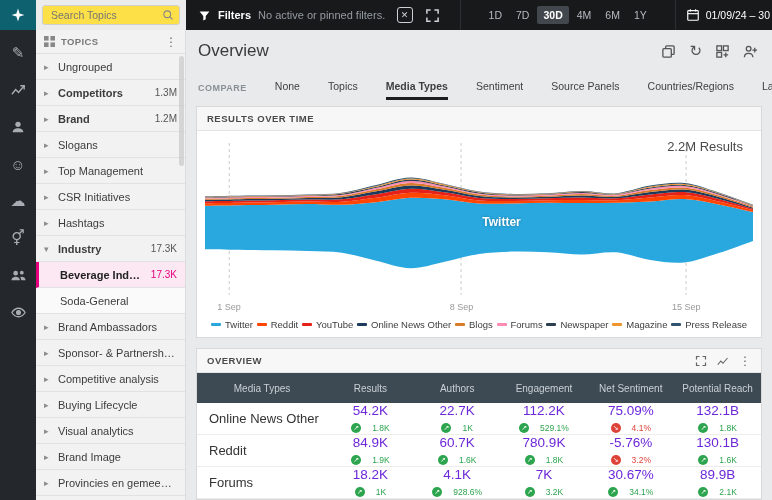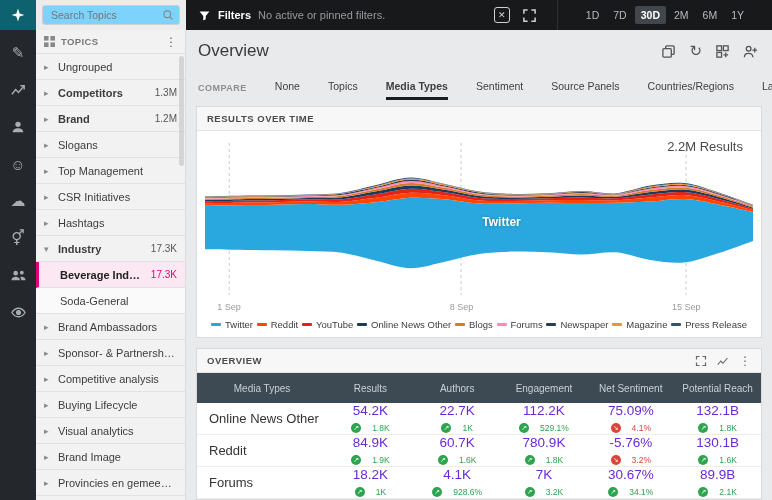--- a/index.html
+++ b/index.html
@@ -4,21 +4,21 @@
 <style>
   *{box-sizing:border-box;margin:0;padding:0}
   html,body{overflow:hidden}
   body{width:772px;height:500px;font-family:"Liberation Sans",sans-serif;background:#e8eaeb}
   .app{width:772px;height:500px;display:flex;flex-direction:column;overflow:hidden}
 
   
   .topbar{height:30px;flex:0 0 30px;display:flex;align-items:stretch;background:#17191b;color:#fff}
   .logo{width:36px;flex:0 0 36px;background:#0e6270;display:flex;align-items:center;justify-content:center;cursor:pointer}
   .search-wrap{width:150px;flex:0 0 150px;background:#ececec;display:flex;align-items:center;padding:0 6px;position:relative}
-  .search-input{width:100%;height:20px;border:1px solid #cfcfcf;border-radius:3px;background:#7dd3fc;font:10.5px "Liberation Sans",sans-serif;padding:0 20px 0 8px;color:#333;outline:none}
+  .search-input{width:100%;height:20px;border:1px solid #cfcfcf;border-radius:3px;background:#fde047;font:10.5px "Liberation Sans",sans-serif;padding:0 20px 0 8px;color:#333;outline:none}
   .search-ic{position:absolute;right:12px;width:12px;height:12px}
   .filters{flex:1;display:flex;align-items:center;padding:0 12px;gap:7px;min-width:0}
   .flabel{font-size:11px;font-weight:bold;color:#fff;cursor:pointer}
   .fstatus{font-size:11px;color:#969ba0;white-space:nowrap;overflow:hidden}
   .icongrp{margin-left:auto;display:flex;gap:12px;align-items:center;padding-right:8px}
   .xbox{border:1px solid #cfd2d4;border-radius:3px;width:16px;height:16px;font-size:9px;line-height:14px;text-align:center;color:#cfd2d4;cursor:pointer}
   .ranges{display:flex;align-items:center;gap:2px;padding:0 22px;border-left:1px solid #2c3033}
   .range{font-size:10.5px;color:#b6bbc0;padding:3px 6px;border-radius:2px;cursor:pointer;white-space:nowrap}
   .range.active{background:#41474c;color:#fff;font-weight:bold}
   .datezone{display:flex;align-items:center;gap:6px;padding:0 2px 0 10px;border-left:1px solid #2c3033;font-size:10.5px;white-space:nowrap;overflow:hidden;cursor:pointer}
@@ -115,23 +115,32 @@
         <span class="xbox">✕</span>
         <svg width="15" height="15" viewBox="0 0 16 16" fill="none" stroke="#cfd2d4" stroke-width="1.6">
             <path d="M2 6V2h4M10 2h4v4M14 10v4h-4M6 14H2v-4"></path>
           </svg>
       </span>
     </div>
     <div class="ranges">
       <span class="range">1D</span>
       <span class="range">7D</span>
       <span class="range active">30D</span>
-      <span class="range">2M</span>
+      <span class="range">4M</span>
       <span class="range">6M</span>
       <span class="range">1Y</span>
+    </div>
+    <div class="datezone">
+      <svg width="14" height="14" viewBox="0 0 16 16" fill="none" stroke="#fff" stroke-width="1.3">
+          <rect x="2" y="3" width="12" height="11" rx="1"></rect>
+          <line x1="2" y1="6.5" x2="14" y2="6.5"></line>
+          <line x1="5" y1="1.5" x2="5" y2="4"></line>
+          <line x1="11" y1="1.5" x2="11" y2="4"></line>
+        </svg>
+      <span>01/09/24 – 30</span>
     </div>
   </header>
 
   <div class="shell">
 
     <nav class="rail">
       <span class="ric">✎</span>
       <span class="ric">
           <svg width="17" height="17" viewBox="0 0 18 18" fill="none" stroke="#a7adb2" stroke-width="1.5">
             <path d="M2 13l4-5 3 3 6-7"></path>

